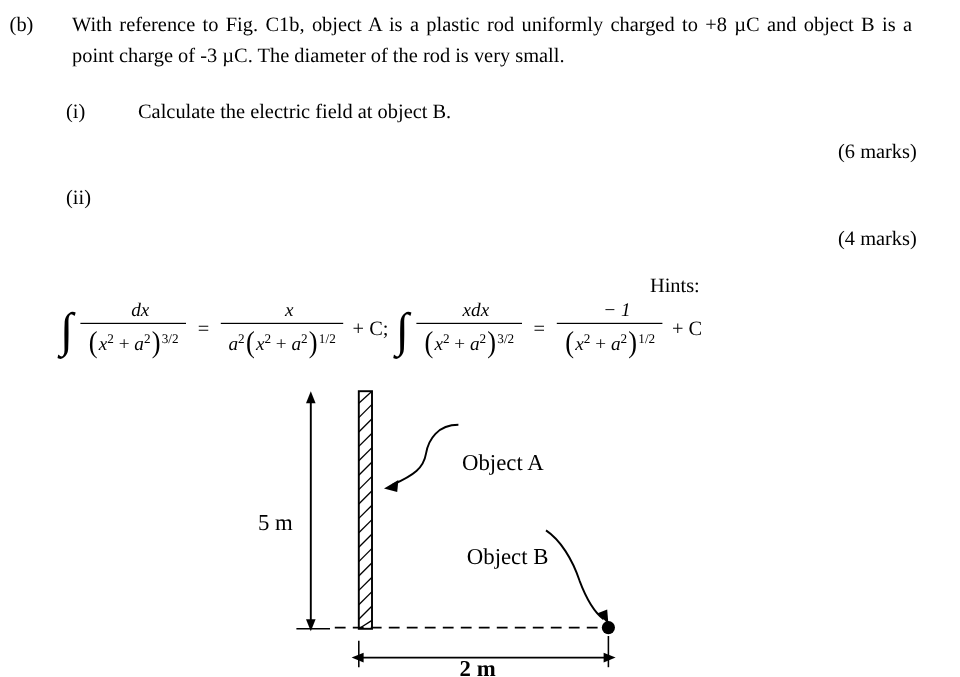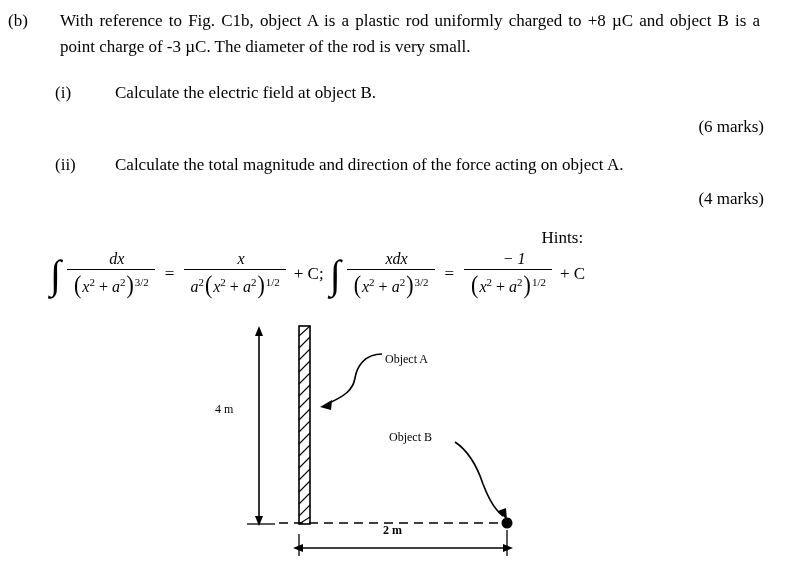--- a/index.html
+++ b/index.html
@@ -129,22 +129,23 @@
   
   #figure {
     position: absolute;
     left: 215px; top: 320px;
     width: 360px; height: 240px;
   }
   #figure svg { display: block; }
   .fig-label {
     position: absolute;
     font-family: "Liberation Serif", serif;
-    font-size: 12px;
-    white-space: nowrap;
+    font-size: 19px;
+    white-space: nowrap;
+    margin-top: 24px;
   }
   #label-object-a { left: 170px; top: 32px; }
   #label-object-b { left: 174px; top: 110px; }
   #label-1m { left: 0px; top: 82px; }
   #label-2m { left: 168px; top: 203px; font-weight: bold; }
 </style>
 </head>
 <body>
 
 <div class="page">
@@ -155,21 +156,20 @@
   </div>
 
   <div class="q-row" id="sub-i-row">
     <div class="q-label">(i)</div>
     <div class="q-text">Calculate the electric field at object B.</div>
   </div>
   <div id="marks-6">(6 marks)</div>
 
   <div class="q-row" id="sub-ii-row">
     <div class="q-label">(ii)</div>
-    <div class="q-text">Calculate the total magnitude and direction of the force acting on object A.</div>
   </div>
   <div id="marks-4">(4 marks)</div>
 
   <div id="hints-block">
     <div id="hints-label">Hints:</div>
 
     <div class="math">
       <span class="int-sign">∫</span>
       <span class="frac">
         <span class="num">dx</span>
@@ -252,17 +252,17 @@
 
       <path d="M 167,34 C 150,34 142,46 140,58 C 138,70 130,76 112,84" stroke="#000" stroke-width="1.6" fill="none"></path>
       <polygon points="105,87 117,80 116,90" fill="#000"></polygon>
 
       <path d="M 240,122 C 252,130 262,146 268,164 C 274,180 280,190 288,196" stroke="#000" stroke-width="1.6" fill="none"></path>
       <polygon points="292,200 283,191 291,188" fill="#000"></polygon>
     </svg>
 
     <div class="fig-label" id="label-object-a">Object A</div>
     <div class="fig-label" id="label-object-b">Object B</div>
-    <div class="fig-label" id="label-1m">4 m</div>
+    <div class="fig-label" id="label-1m">5 m</div>
     <div class="fig-label" id="label-2m">2 m</div>
   </div>
 
 </div>
 
 </body></html>

